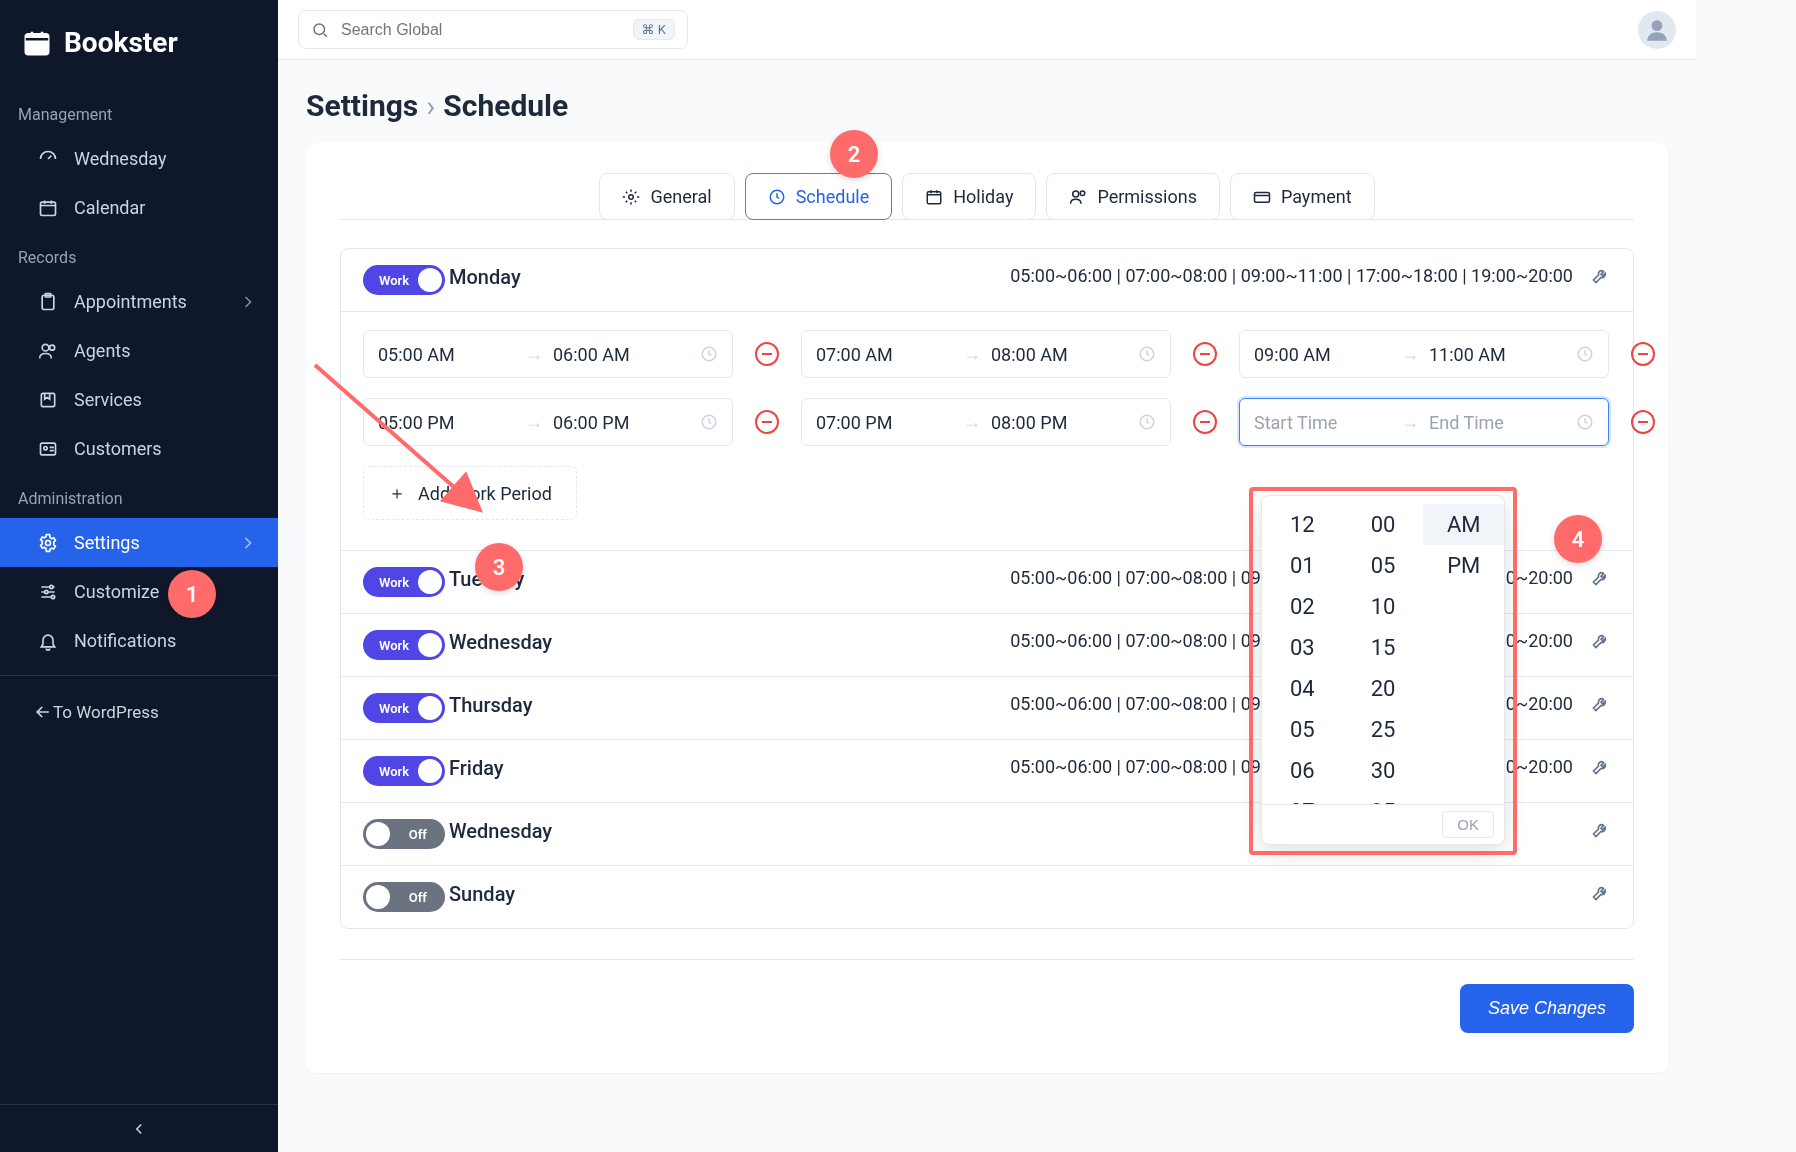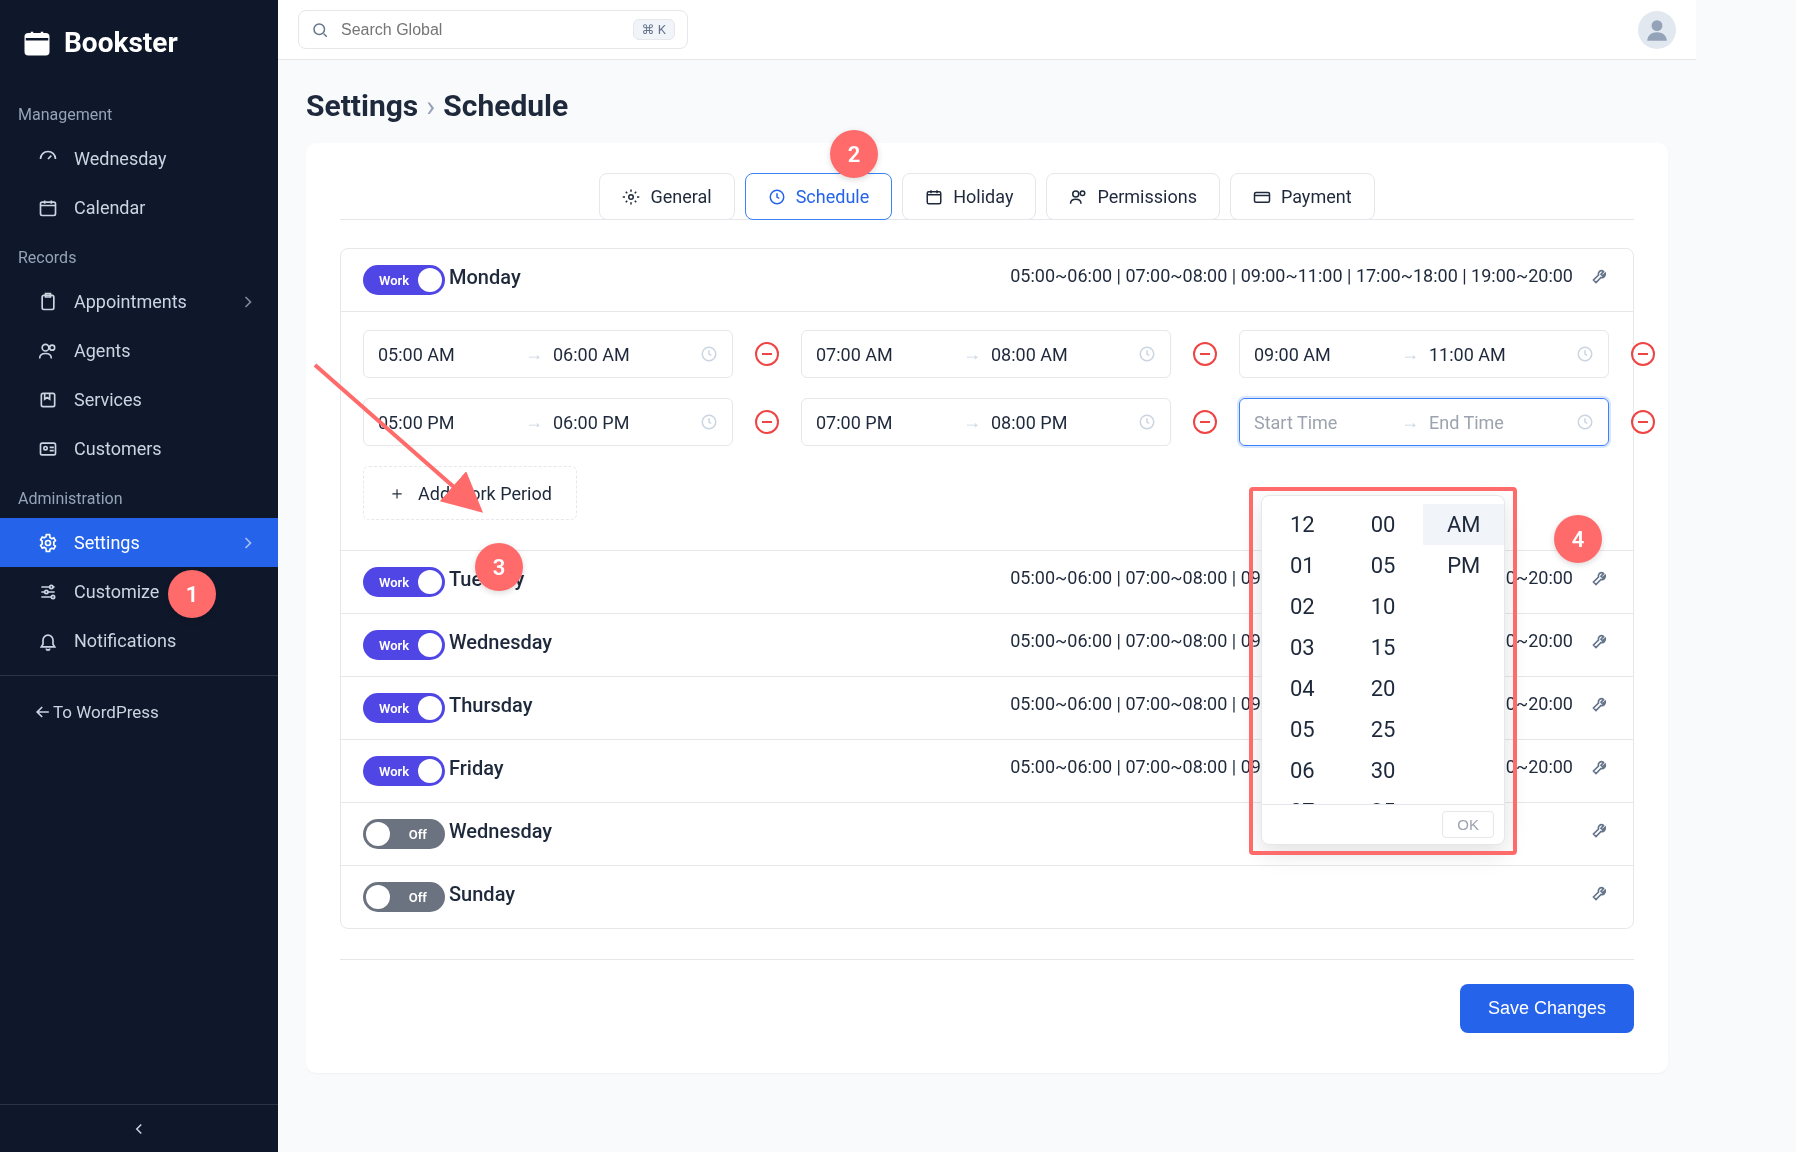--- a/index.html
+++ b/index.html
@@ -298,20 +298,21 @@
   }
   .save-btn {
     background: var(--accent-blue);
     color: #fff;
     font-size: 18px;
     font-weight: 500;
     border: none;
     border-radius: 8px;
     padding: 14px 28px;
     cursor: pointer;
+    font-style: italic;
   }
   
   .callout {
     position: absolute;
     width: 48px; height: 48px;
     border-radius: 50%;
     background: var(--callout);
     color: #fff;
     display: flex; align-items: center; justify-content: center;
     font-size: 22px;

